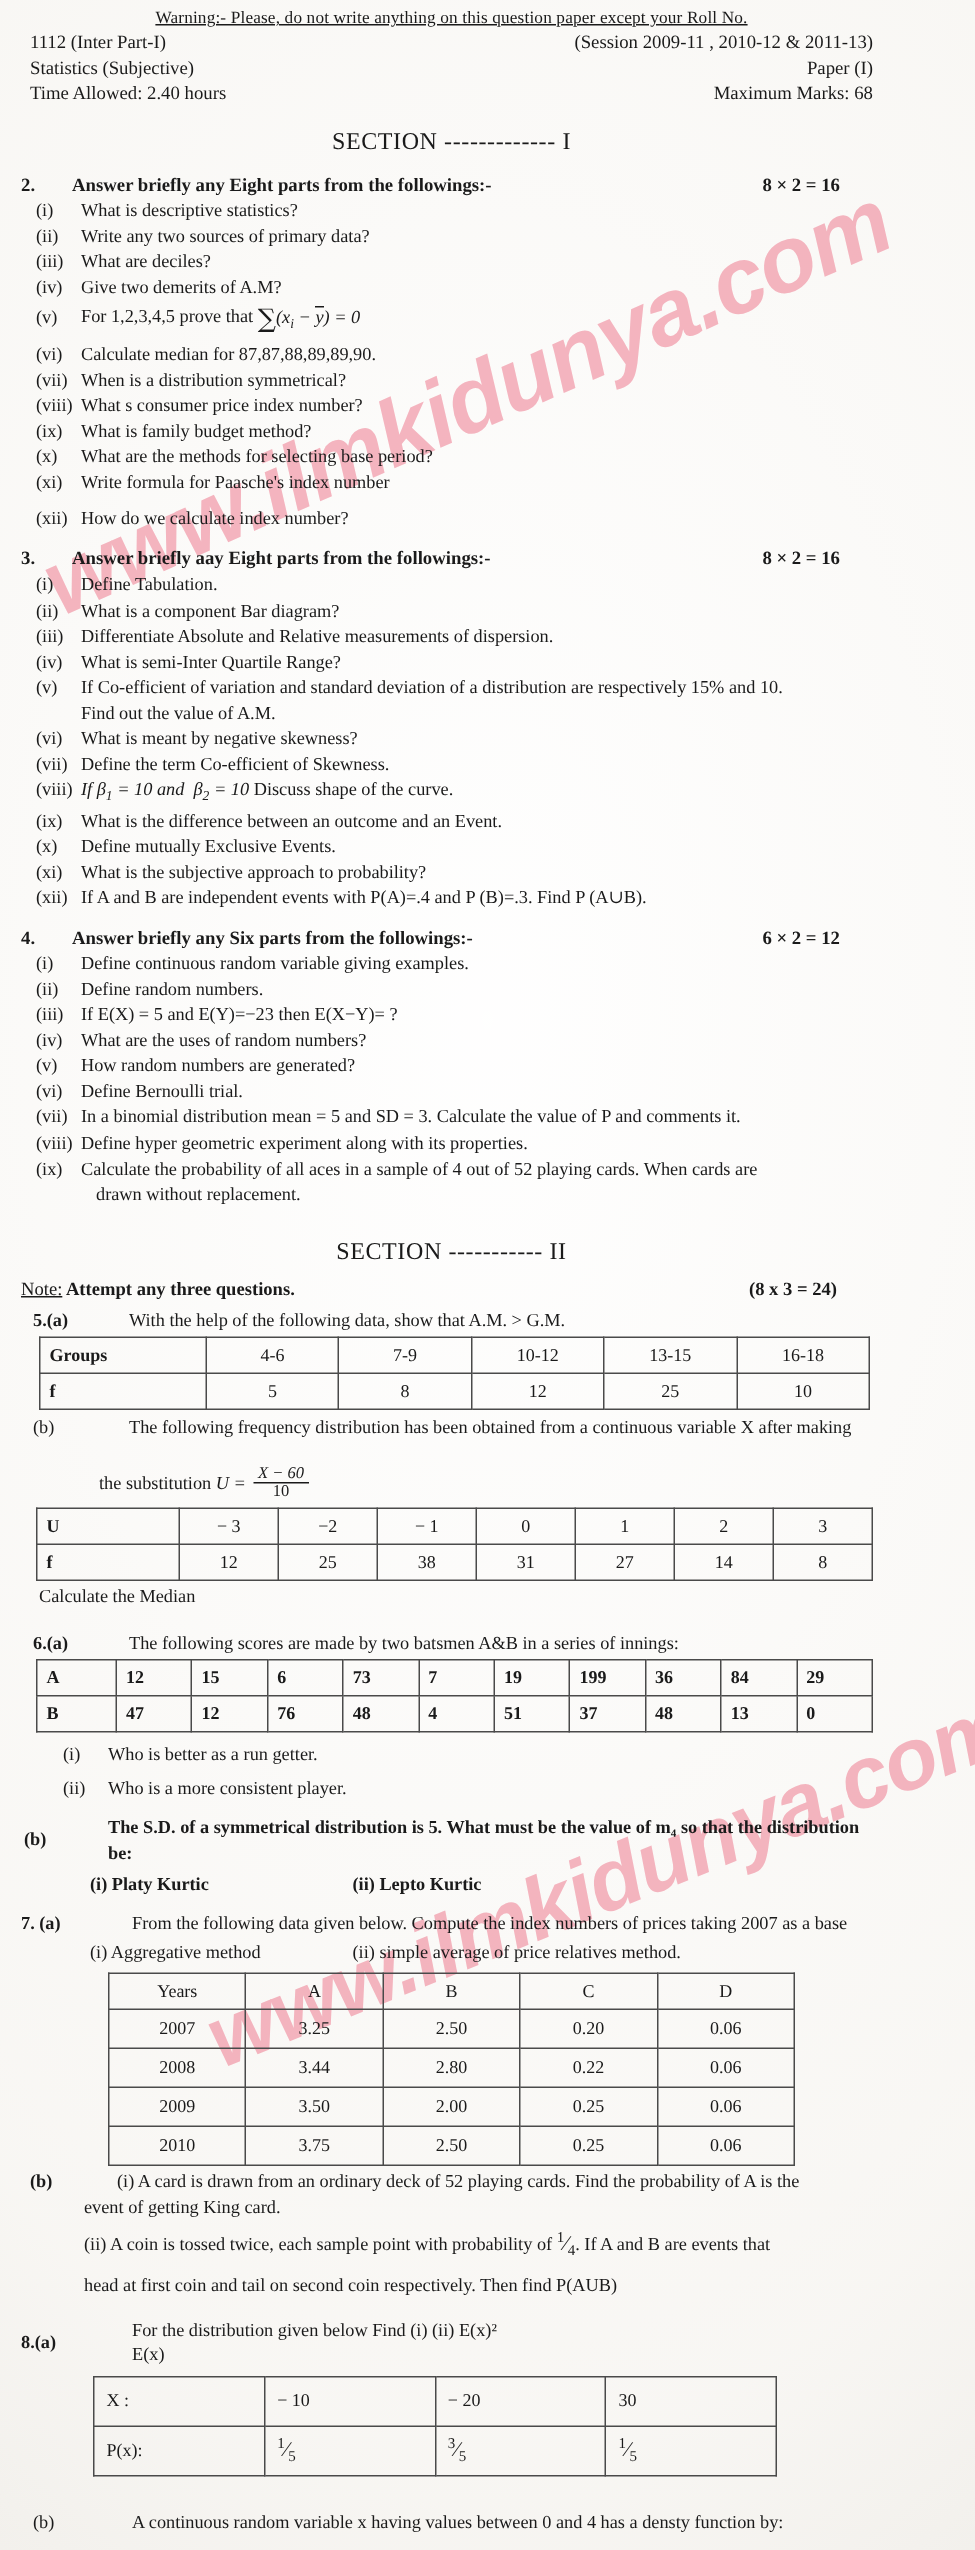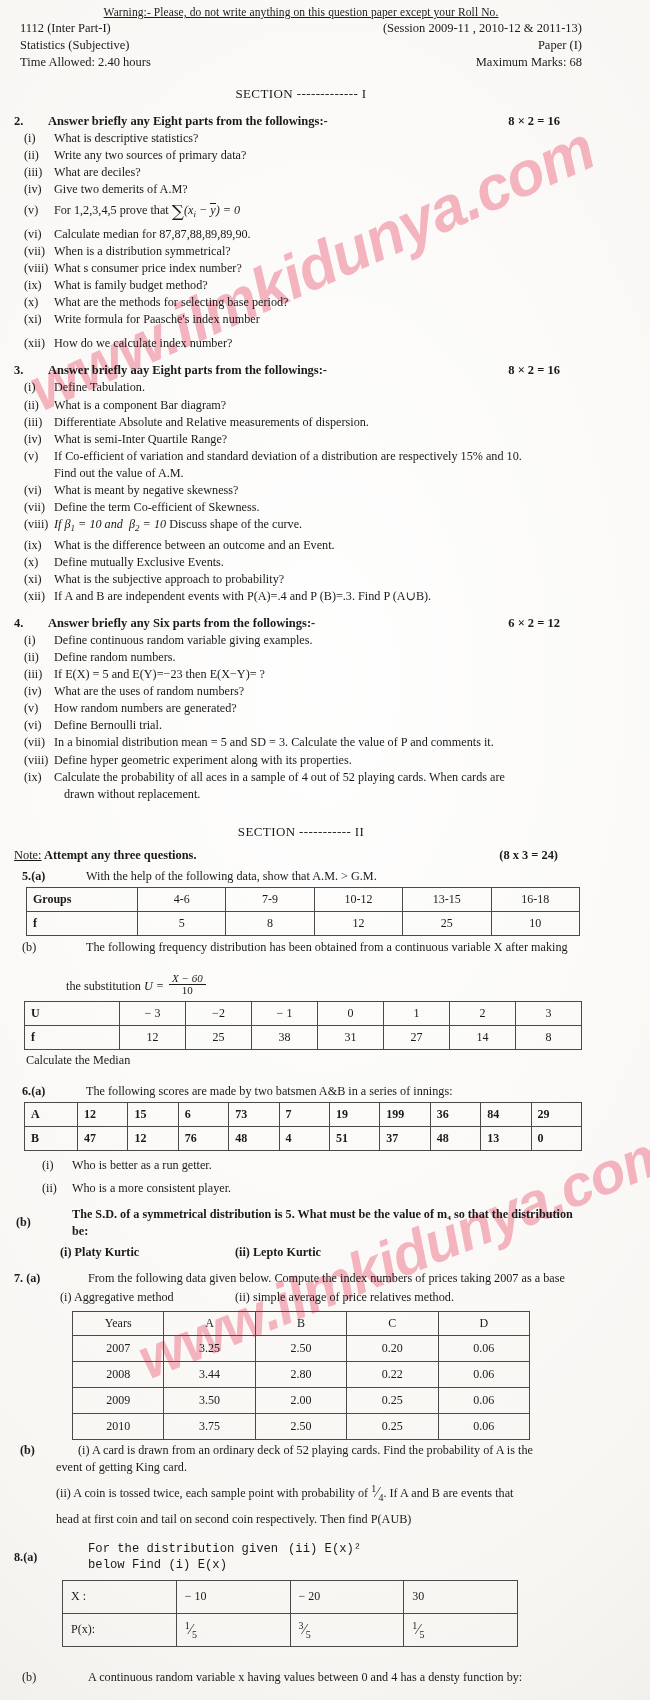--- a/index.html
+++ b/index.html
@@ -72,21 +72,21 @@
     font-size: 12.5px;
     margin-top: 3px;
     padding: 0 6px;
   }
   .hdr-row .l { white-space: nowrap; }
   .hdr-row .r { white-space: nowrap; }
   .hdr-row.r2 { margin-top: 2px; }
   .hdr-row.r3 { margin-top: 2px; }
   .section-title {
     text-align: center;
-    font-size: 13px;
+    font-size: 16px;
     letter-spacing: 0.4px;
     margin-top: 16px;
   }
 
   
   .qhead {
     display: flex;
     align-items: baseline;
     font-weight: bold;
     font-size: 12.5px;
@@ -571,21 +571,21 @@
   <div class="indent1" style="padding-left:42px;">event of getting King card.</div>
 
   <div class="indent1" style="padding-left:42px; margin-top:7px;">
     <span>(ii) A coin is  tossed twice, each sample point with probability of</span>
     <span class="sfrac"><span class="nu">1</span><span class="sl">⁄</span><span class="de">4</span></span><span>. If A and B are events that</span>
   </div>
   <div class="indent1" style="padding-left:42px; margin-top:6px;">head at first coin and tail on second coin respectively. Then find P(AUB)</div>
 
   <div class="sub" style="margin-top:14px;">
     <span class="lbl" style="width:46px; padding-left:0;">8.(a)</span>
-    <span class="body" style="font-weight:normal; display:flex;font-family:Liberation Mono, monospace;">
+    <span class="body" style="font-weight:normal; display:flex;">
       <span style="width:200px;">For the distribution given below Find (i) E(x)</span>
       <span>(ii) E(x)²</span>
     </span>
   </div>
 
   <div class="tbl-wrap w8" style="margin-top:6px;">
     <table class="ex px8">
       <tbody>
           <tr>
         <td>X :</td>

